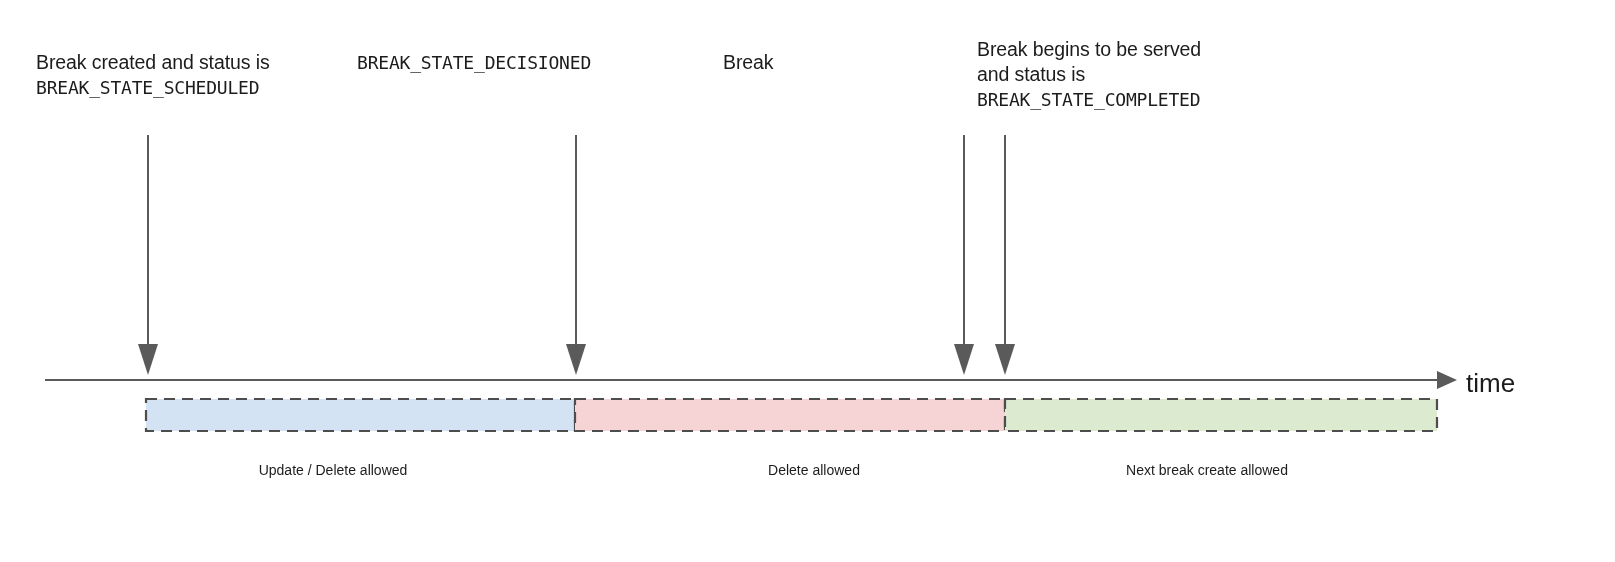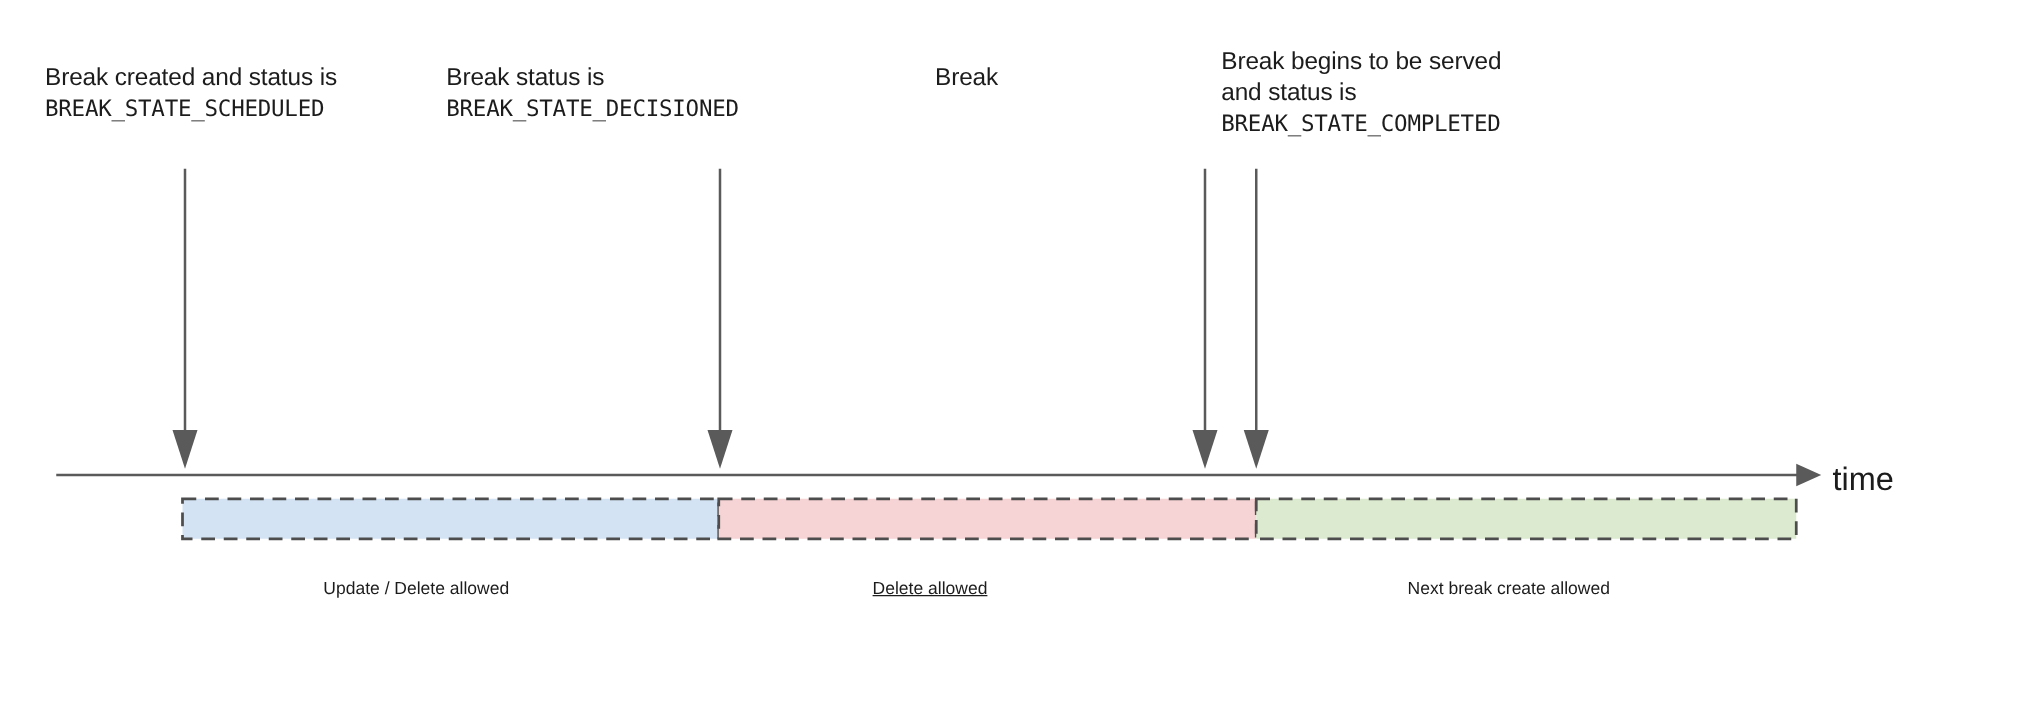--- a/index.html
+++ b/index.html
@@ -37,21 +37,21 @@
     color: #1c1c1c;
   }
   .annotation .ln.mono {
     font-family: "DejaVu Sans Mono", "Liberation Mono", monospace;
     font-size: 18px;
     letter-spacing: -0.2px;
   }
 
   #ann-0 { left: 36px;  top: 50px; }
   #ann-1 { left: 357px; top: 50px; }
-  #ann-2 { left: 748px; top: 50px; }
+  #ann-2 { left: 723px; top: 50px; }
   #ann-3 { left: 977px; top: 37px; }
 
   
   .caption {
     position: absolute;
     font-size: 14px;
     color: #1c1c1c;
     white-space: nowrap;
     text-align: center;
     transform: translateX(-50%);
@@ -115,33 +115,32 @@
       <polygon class="arrow-head" points="1005,375 995,344 1015,344"></polygon>
     </g>
   </svg>
 
   <div class="annotation" id="ann-0">
     <span class="ln">Break created and status is</span>
     <span class="ln mono">BREAK_STATE_SCHEDULED</span>
   </div>
 
   <div class="annotation" id="ann-1">
-    <span class="ln">Break status is</span>
     <span class="ln mono">BREAK_STATE_DECISIONED</span>
   </div>
 
   <div class="annotation" id="ann-2">
     <span class="ln">Break</span>
   </div>
 
   <div class="annotation" id="ann-3">
     <span class="ln">Break begins to be served</span>
     <span class="ln">and status is</span>
     <span class="ln mono">BREAK_STATE_COMPLETED</span>
   </div>
 
   <div id="time-label">time</div>
 
   <div class="caption" id="cap-0" style="left: 333px;">Update / Delete allowed</div>
-  <div class="caption" id="cap-1" style="left: 744px; text-decoration: underline;">Delete allowed</div>
+  <div class="caption" id="cap-1" style="left: 814px;">Delete allowed</div>
   <div class="caption" id="cap-2" style="left: 1207px;">Next break create allowed</div>
 
 </div>
 
 </body></html>

